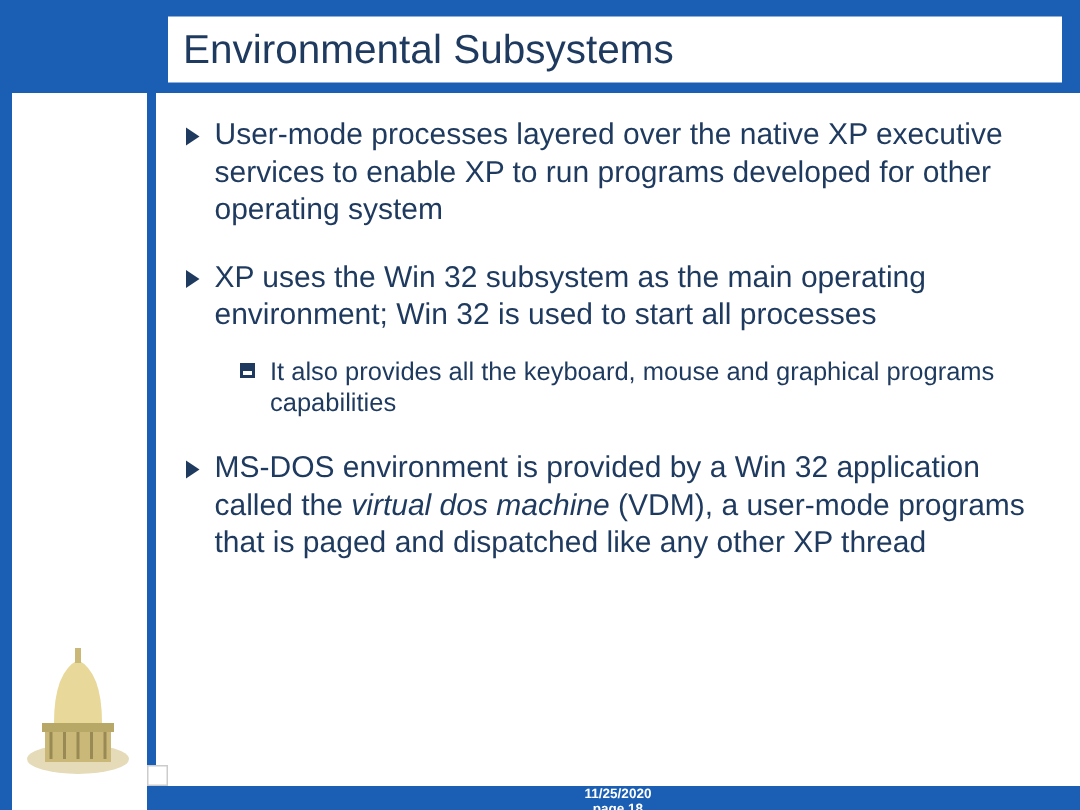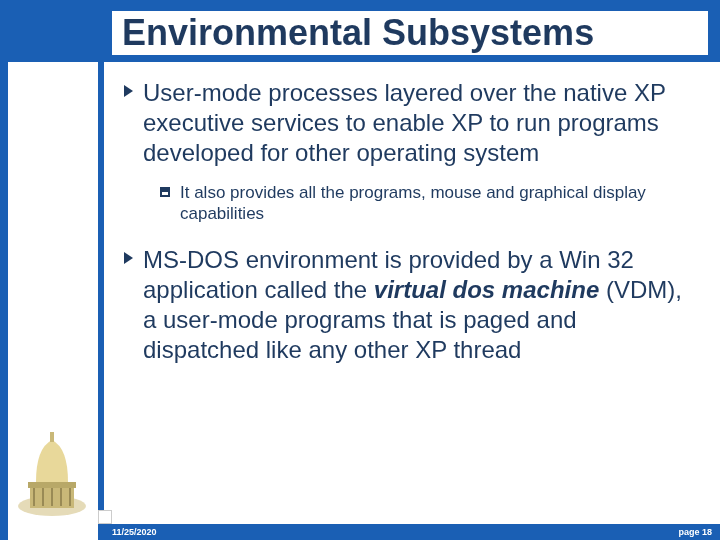--- a/index.html
+++ b/index.html
@@ -20,61 +20,61 @@
     position: absolute; top: 62px; left: 8px; width: 90px; height: 478px;
     background: #fff;
   }
   .title-box {
     position: absolute; top: 11px; left: 112px; width: 596px; height: 44px;
     background: #fff;
     display: flex; align-items: center;
     padding-left: 10px;
   }
   .title-box h1 {
-    font-size: 36px; font-weight: 700; color: #1f3a5f;
+    font-size: 27px; font-weight: 400; color: #1f3a5f;
   }
   .content {
     position: absolute; top: 78px; left: 124px; width: 570px;
     color: #1f3a5f;
   }
   .bullet-item {
     display: flex; align-items: flex-start;
     margin-bottom: 20px;
   }
   .arrow-bullet {
     width: 0; height: 0; flex-shrink: 0;
     border-top: 6px solid transparent;
     border-bottom: 6px solid transparent;
     border-left: 9px solid #1f3a5f;
     margin-top: 7px; margin-right: 10px;
   }
   .bullet-text {
-    font-size: 24px; line-height: 1.25; color: #1f3a5f;
+    font-size: 20px; line-height: 1.25; color: #1f3a5f;
   }
   .sub-bullet {
     display: flex; align-items: flex-start;
     margin-left: 36px; margin-bottom: 20px; margin-top: -6px;
   }
   .square-bullet {
     flex-shrink: 0;
     width: 10px; height: 10px;
     border: 2px solid #1f3a5f;
     background: linear-gradient(to bottom, #1f3a5f 50%, transparent 50%);
     margin-top: 5px; margin-right: 10px;
   }
   .sub-text {
     font-size: 17px; line-height: 1.25; color: #1f3a5f;
   }
-  .italic { font-style: italic; font-weight: bold; }
+  .italic { font-style: italic; }
   .footer-bar {
     position: absolute; bottom: 0; left: 104px; width: 616px; height: 16px;
     background: #1a5fb4;
     display: flex; align-items: center; justify-content: space-between;
     padding: 0 8px;
-    font-size: 9px; color: #fff; font-weight: bold;
+    font-size: 9px; color: #fff; font-weight: bold; flex-direction: column;
   }
   .footer-center { position: absolute; left: 50%; transform: translateX(-50%); }
   .dome {
     position: absolute; left: 16px; bottom: 22px;
     width: 72px; height: 90px;
   }
   .dome svg { width: 100%; height: 100%; }
   .corner-sq {
     position: absolute; left: 98px; bottom: 16px; width: 14px; height: 14px;
     background: #fff; border: 1px solid #ccc;
@@ -91,24 +91,28 @@
   <h1>Environmental Subsystems</h1>
 </div>
 
 <div class="content">
 
   <div class="bullet-item">
     <div class="arrow-bullet"></div>
     <div class="bullet-text">User-mode processes layered over the native XP executive services to enable XP to run programs developed for other operating system</div>
   </div>
 
+  <div class="bullet-item">
+    <div class="arrow-bullet"></div>
+    <div class="bullet-text">XP uses the Win 32 subsystem as the main operating environment; Win 32 is used to start all processes</div>
+  </div>
 
   <div class="sub-bullet">
     <div class="square-bullet"></div>
-    <div class="sub-text">It also provides all the programs, mouse and graphical display capabilities</div>
+    <div class="sub-text">It also provides all the keyboard, mouse and graphical programs capabilities</div>
   </div>
 
   <div class="bullet-item">
     <div class="arrow-bullet"></div>
     <div class="bullet-text">
       <span>MS-DOS environment is provided by a Win 32 application called the </span><span class="italic">virtual dos machine</span><span> (VDM), a user-mode programs that is paged and dispatched like any other XP thread</span>
     </div>
   </div>
 
 </div>

